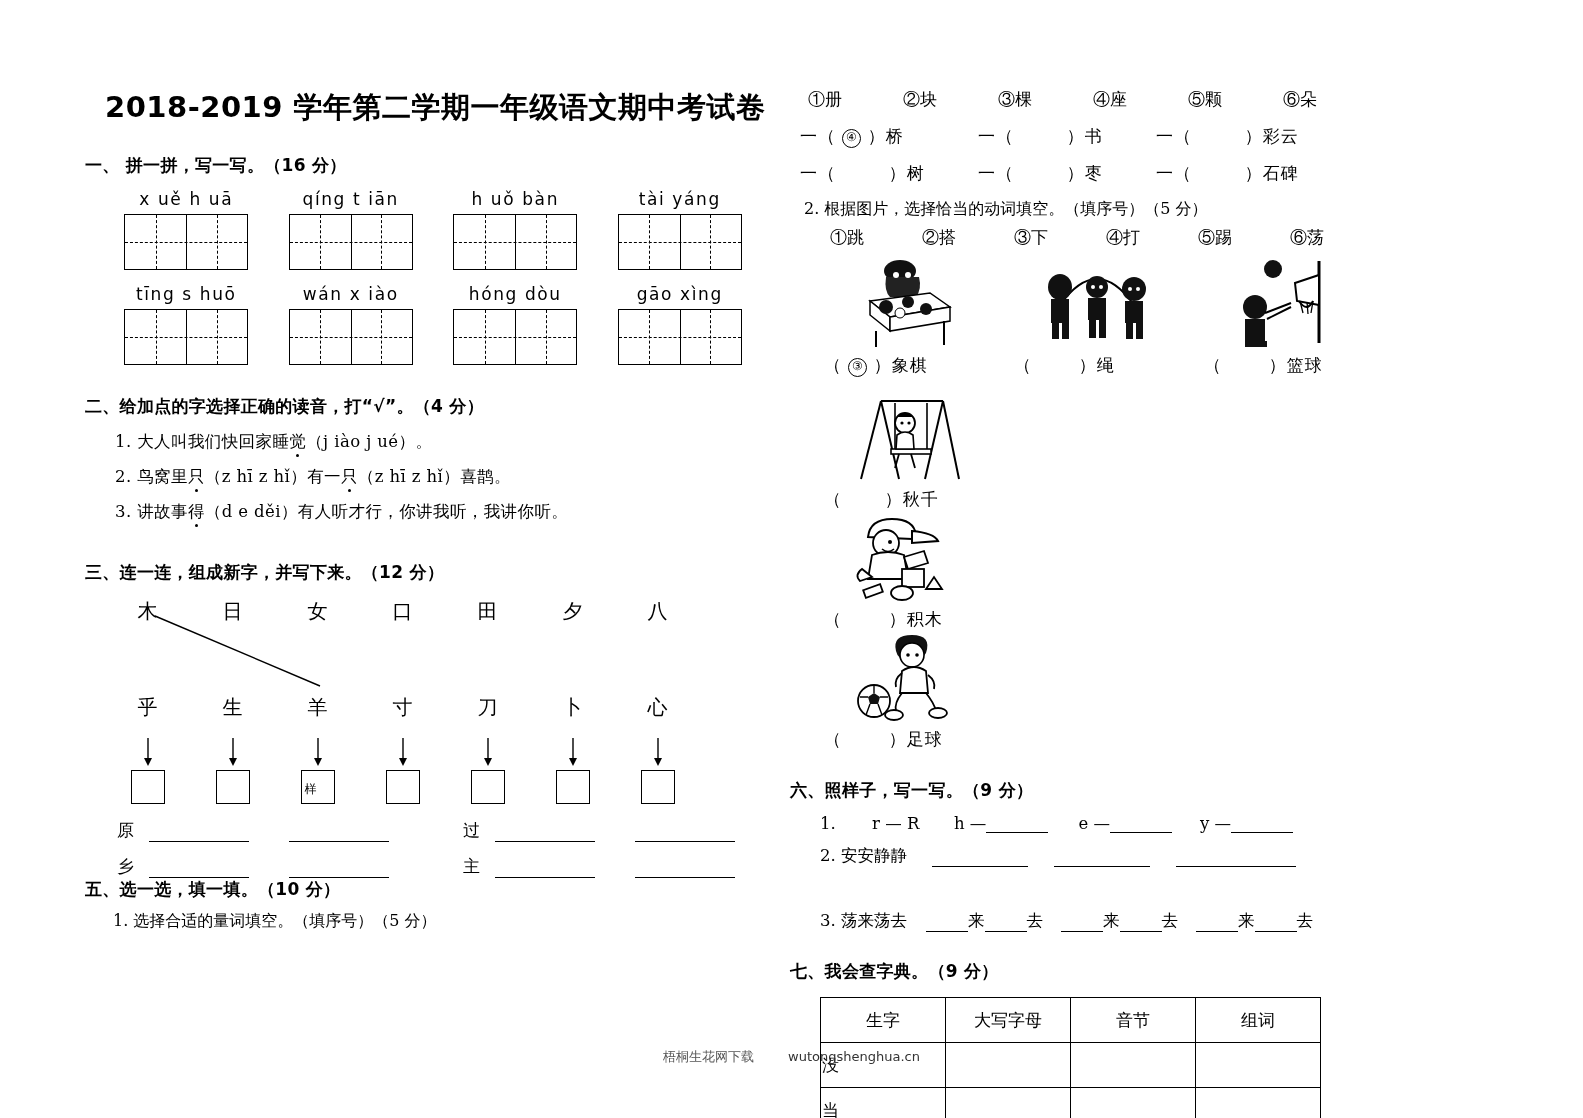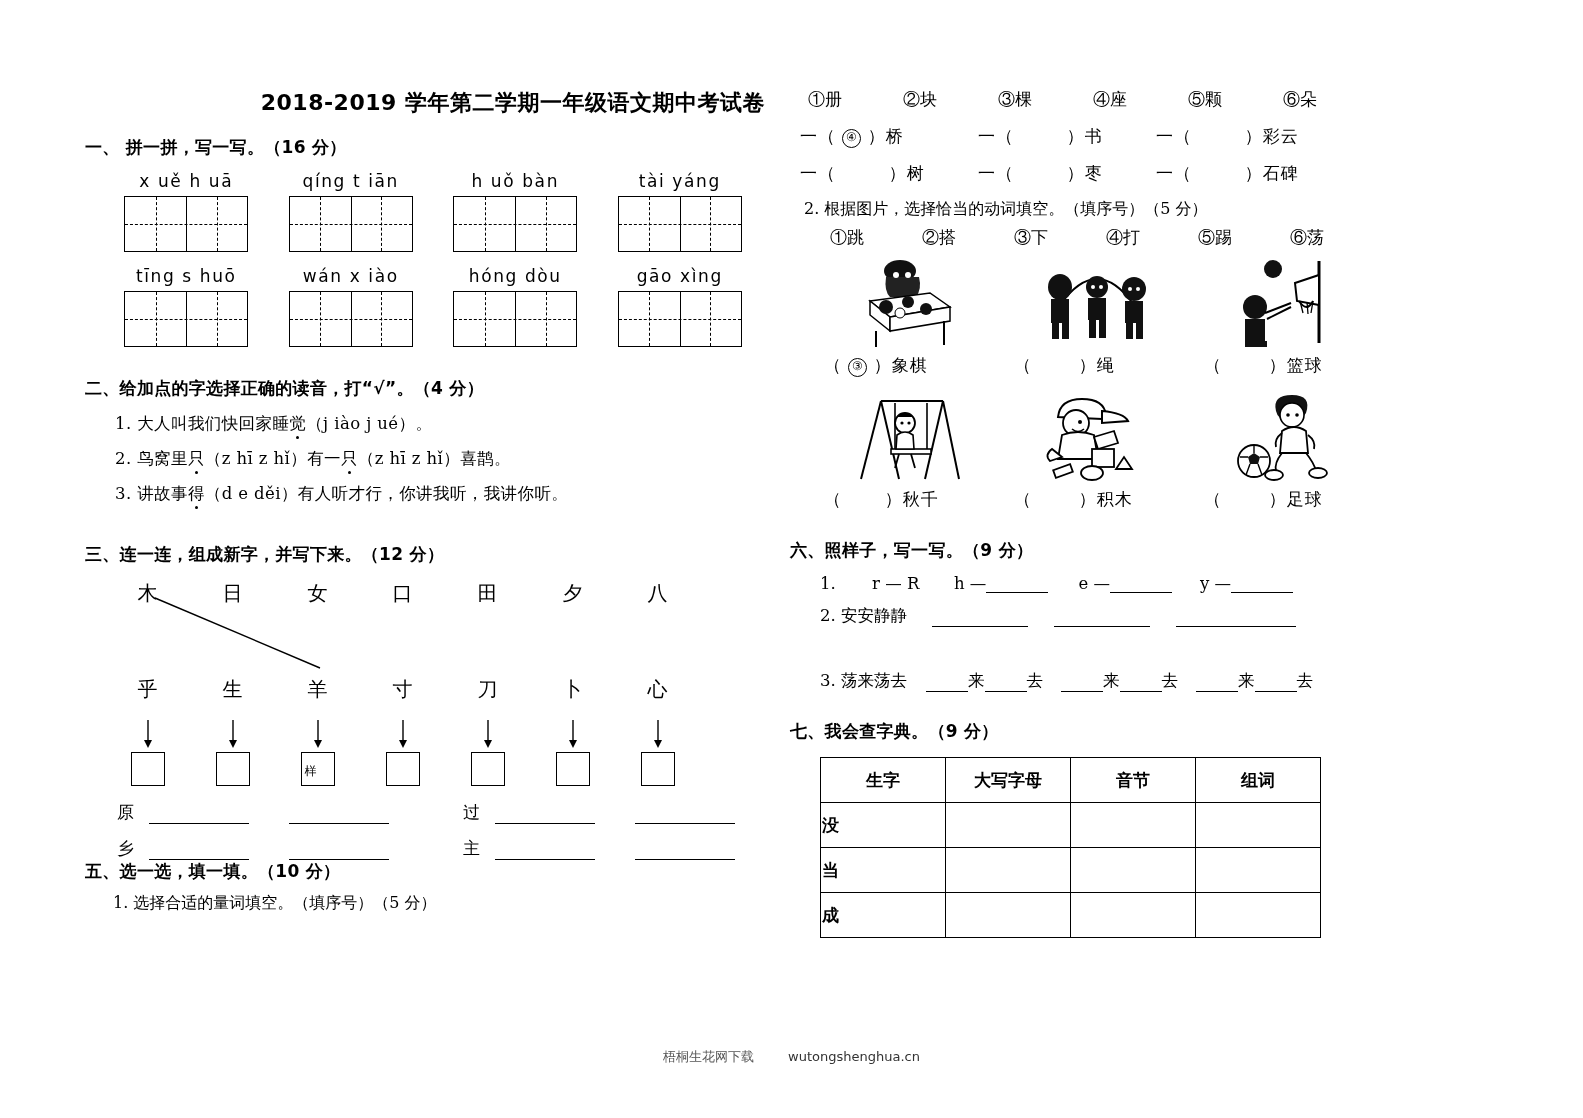--- a/index.html
+++ b/index.html
@@ -29,25 +29,25 @@
     position: absolute;
     left: 790px;
     top: 88px;
     width: 620px;
   }
 
   
   .exam-title {
     font-family: "DejaVu Sans", "Liberation Sans", sans-serif;
     font-weight: bold;
-    font-size: 22px;
+    font-size: 29px;
     letter-spacing: 0.5px;
-    text-align: right;
+    text-align: left;
     padding-left: 20px;
-    margin-bottom: 18px;
+    margin-bottom: 26px;
     white-space: nowrap;
   }
 
   
   .sec-h {
     font-family: "DejaVu Sans", "Liberation Sans", sans-serif;
     font-weight: bold;
     font-size: 17px;
     letter-spacing: 0.3px;
     margin-top: 0;
@@ -278,21 +278,21 @@
   .dicttable {
     border-collapse: collapse;
     margin-left: 30px;
     margin-top: 14px;
   }
   .dicttable td, .dicttable th {
     border: 1.4px solid #000;
     width: 122px;
     height: 42px;
     font-size: 17px;
-    font-weight: bold;
+    font-weight: normal;
   }
 
   
   .footer {
     position: absolute;
     left: 0;
     right: 0;
     top: 1048px;
     text-align: center;
     font-size: 13px;
@@ -610,21 +610,21 @@
             <rect x="18" y="62" width="20" height="22" fill="#111"></rect>
             <path d="M38 56 l26 -10" stroke="#000" stroke-width="2" fill="none"></path>
             <path d="M40 62 l24 -12" stroke="#000" stroke-width="2" fill="none"></path>
             <rect x="18" y="84" width="22" height="6" fill="#111"></rect>
           </svg>
         </div>
         <div class="pic-label"><span>（</span> <span style="display:inline-block;width:34px;"></span> <span>）篮球</span></div>
       </div>
     </div>
 
-    <div class="pic-row" style="margin-top:14px;">
+    <div class="pic-row" style="margin-top:14px;flex-direction:column;">
       <div class="pic-cell">
         <div class="pic-canvas">
           <svg width="120" height="92" viewBox="0 0 120 92">
             <line x1="14" y1="88" x2="34" y2="10" stroke="#000" stroke-width="2"></line>
             <line x1="52" y1="88" x2="34" y2="10" stroke="#000" stroke-width="2"></line>
             <line x1="34" y1="10" x2="96" y2="10" stroke="#000" stroke-width="2"></line>
             <line x1="78" y1="88" x2="96" y2="10" stroke="#000" stroke-width="2"></line>
             <line x1="112" y1="88" x2="96" y2="10" stroke="#000" stroke-width="2"></line>
             <line x1="48" y1="12" x2="48" y2="60" stroke="#000" stroke-width="1.6"></line>
             <line x1="80" y1="12" x2="80" y2="60" stroke="#000" stroke-width="1.6"></line>

